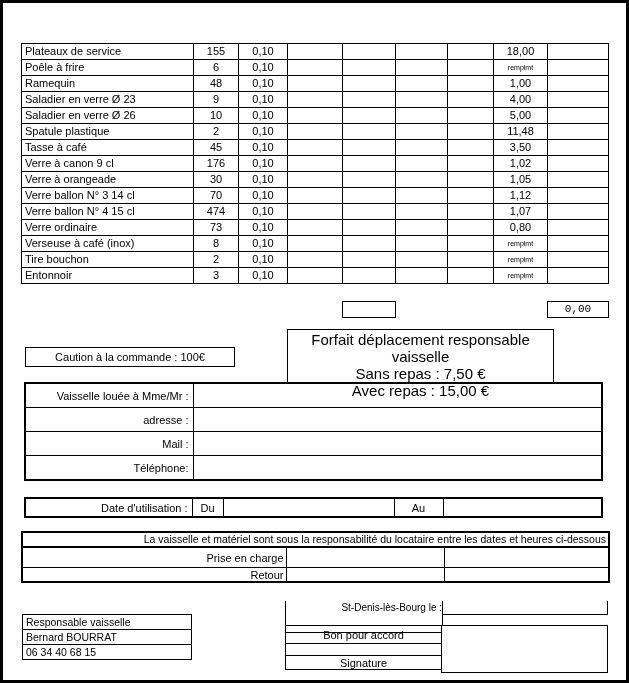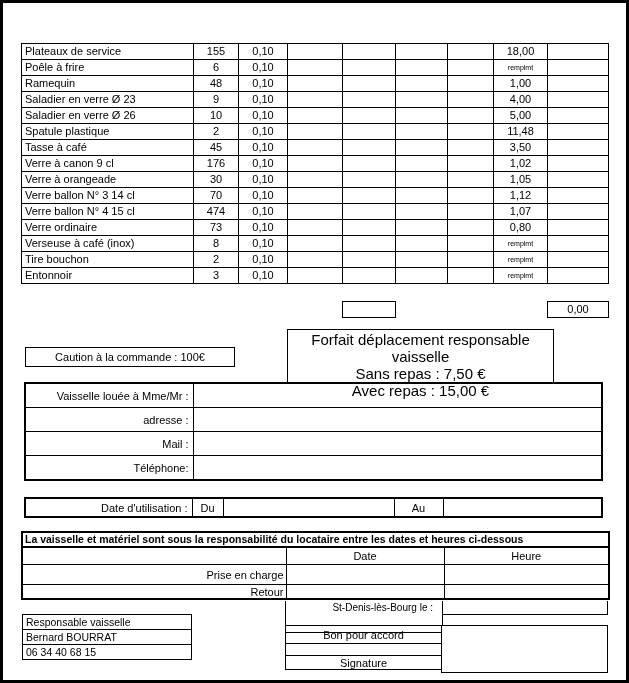--- a/index.html
+++ b/index.html
@@ -12,51 +12,51 @@
   table{border-collapse:collapse;table-layout:fixed;}
   .inv{position:absolute;left:18px;top:40px;width:587px;}
   .inv td{border:1px solid #000;height:15px;line-height:15px;font-size:11px;
           padding:0;overflow:hidden;white-space:nowrap;vertical-align:middle;}
   .inv td.c-name{padding-left:3px;text-align:left;}
   .inv td.c-qty,.inv td.c-rate,.inv td.c-price{text-align:center;}
   .inv td.small{font-size:7px;line-height:15px;}
   .belowbox{position:absolute;border:1px solid #000;background:#fff;box-sizing:border-box;}
   .b-empty{left:339px;top:298px;width:54px;height:17px;}
   .b-total{left:544px;top:298px;width:62px;height:17px;font-size:11px;
-           text-align:center;line-height:15px;}
+           text-align:center;line-height:15px;font-family:Liberation Mono, monospace;}
   
   .caution{position:absolute;left:22px;top:344px;width:210px;height:20px;
            border:1px solid #000;box-sizing:border-box;font-size:11px;
            text-align:center;line-height:18px;}
   .forfait{position:absolute;left:284px;top:326px;width:267px;height:54px;
            border:1px solid #000;box-sizing:border-box;font-size:15px;
            text-align:center;padding-top:1px;}
   .forfait div{line-height:17px;}
   
   .renter{position:absolute;left:21px;top:379px;width:577px;border:2px solid #000;}
   .renter td{border:1px solid #000;height:23px;font-size:11px;padding:0 4px;}
   .renter td.lbl{text-align:right;}
   
   .dates{position:absolute;left:21px;top:494px;width:577px;border:2px solid #000;}
   .dates td{border:1px solid #000;height:17px;font-size:11px;padding:0 4px;}
   .dates td.lbl{text-align:right;}
   .dates td.mid{text-align:center;padding:0;}
   
   .resp{position:absolute;left:18px;top:528px;width:587px;border:2px solid #000;}
   .resp td{border:1px solid #000;font-size:11px;padding:0 2px;}
-  .resp .title{font-weight:bold;text-align:left;height:13px;font-size:10.5px;
+  .resp .title{font-weight:normal;text-align:right;height:13px;font-size:10.5px;
                border-bottom:2px solid #000;line-height:13px;border-radius:7px;}
   .resp .hdr{height:16px;text-align:center;}
   .resp .r1 td{height:19px;}
   .resp .r2 td{height:13px;}
   .resp td.lbl{text-align:right;}
   
   .stdenis-l{position:absolute;left:282px;top:598px;width:158px;height:32px;
              border:1px solid #000;border-top:none;box-sizing:border-box;font-size:10px;
-             text-align:right;padding-right:9px;line-height:13px;}
+             text-align:right;padding-right:0;line-height:13px;}
   .stdenis-v{position:absolute;left:439px;top:598px;width:166px;height:14px;
              border:1px solid #000;border-top:none;border-left:none;box-sizing:border-box;}
   
   .respbox{position:absolute;left:19px;top:611px;width:170px;border:1px solid #000;}
   .respbox td{border:1px solid #000;height:14px;font-size:10.5px;padding:0 3px;
               text-align:left;line-height:14px;}
   
   .sig{position:absolute;left:282px;top:622px;width:157px;}
   .sig td{border:1px solid #000;font-size:11px;text-align:center;padding:0;}
   .sig .s1 td{height:17px;}
@@ -309,25 +309,20 @@
   <table class="resp">
     <colgroup>
         <col style="width:264px">
         <col style="width:158px">
         <col style="width:165px">
       </colgroup>
     <tbody>
         <tr>
           <td class="title" colspan="3">La vaisselle et matériel sont sous la responsabilité du locataire entre les dates et heures ci-dessous</td>
         </tr>
-    <tr class="hdr">
-      <td></td>
-      <td class="hdr">Date</td>
-      <td class="hdr">Heure</td>
-    </tr>
     <tr class="r1">
       <td class="lbl">Prise en charge</td>
       <td></td>
       <td></td>
     </tr>
     <tr class="r2">
       <td class="lbl">Retour</td>
       <td></td>
       <td></td>
     </tr>

